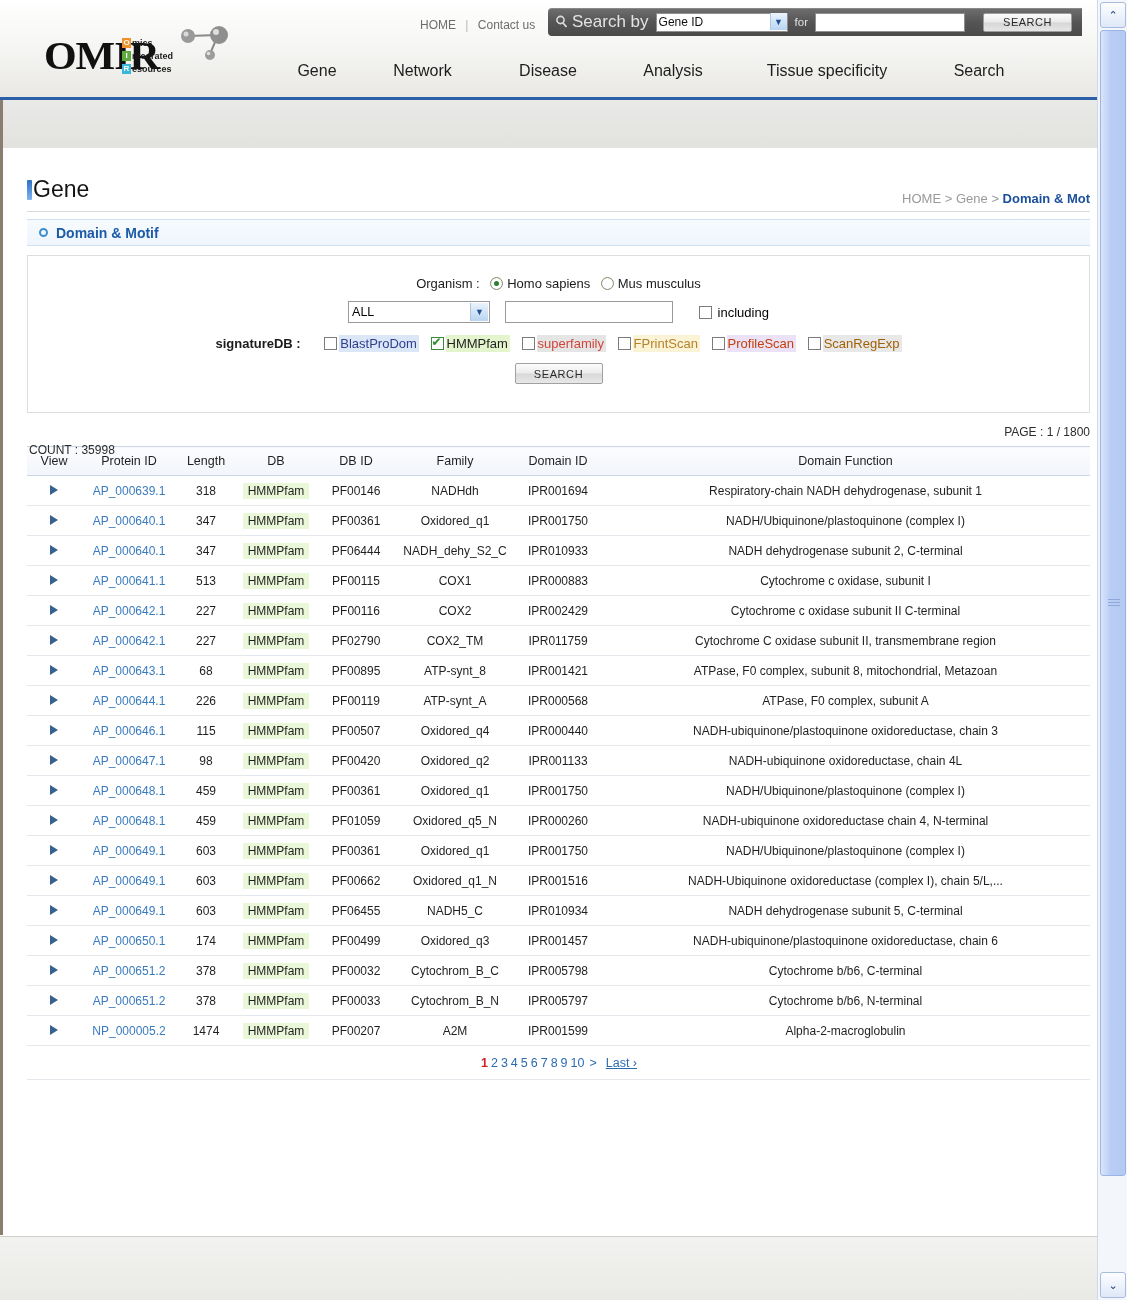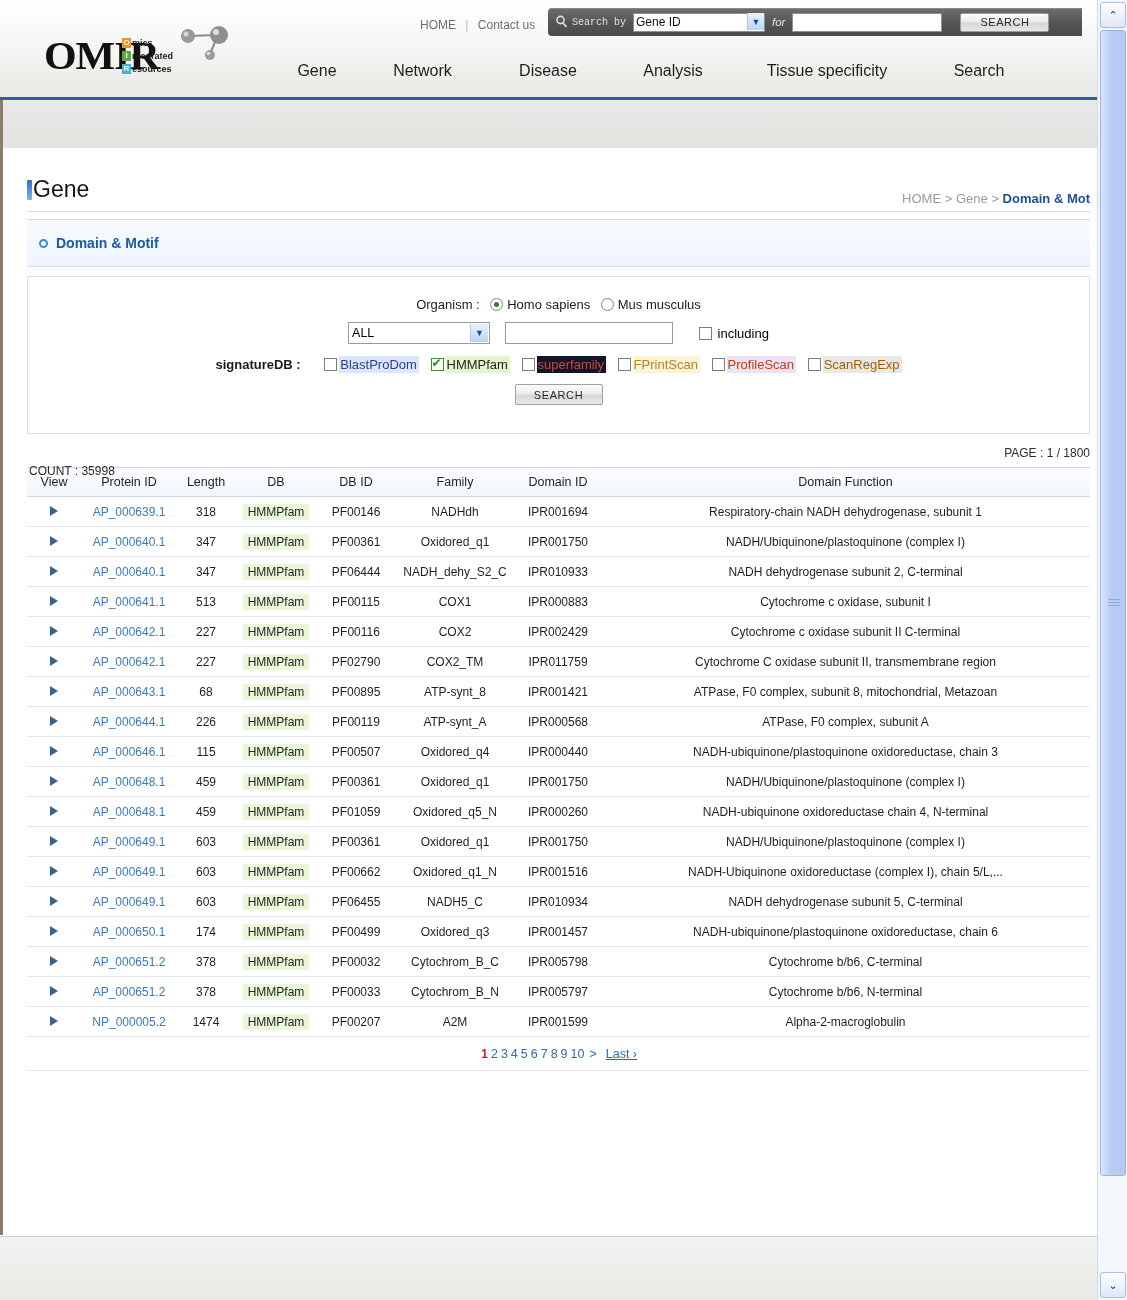--- a/index.html
+++ b/index.html
@@ -116,24 +116,23 @@
     padding-left: 7px;
     box-shadow: inset 0 1px 0 rgba(255,255,255,.18);
   }
   #search-icon-box {
     width: 13px; height: 14px;
     margin-right: 4px;
     position: relative;
   }
   #searchbar .lbl {
     color: #e3e3e3;
-    font-size: 10px;
+    font-size: 17px;
     margin-right: 7px;
     white-space: nowrap;
-    font-family: Liberation Mono, monospace;
   }
   #searchbar select.sel {
     width: 132px; height: 19px;
     font-size: 12px;
     font-family: "Liberation Sans", sans-serif;
     border: 1px solid #8f8f8f;
     background: #ffffff;
     color: #111;
     padding: 0 2px;
     -webkit-appearance: none; appearance: none;
@@ -142,21 +141,21 @@
   .selarrow {
     position: absolute; right: 1px; top: 1px;
     width: 17px; height: 17px;
     background: linear-gradient(to bottom, #eaf3fd, #b9d5f2);
     border-left: 1px solid #b0c6dd;
     pointer-events: none;
     display: flex; align-items: center; justify-content: center;
     font-size: 9px; color: #1e4f91;
   }
   #searchbar .for {
-    color: #e3e3e3; font-size: 11.5px; margin: 0 7px; font-style: italic;
+    color: #e3e3e3; font-size: 11.5px; margin: 0 7px;
   }
   #searchbar input.txt {
     width: 150px; height: 19px;
     border: 1px solid #8f8f8f;
     background: #ffffff;
     font-size: 12px;
     font-family: "Liberation Sans", sans-serif;
     padding: 0 3px;
   }
   #search-btn {
@@ -243,21 +242,21 @@
     right: 0px; top: 15px;
     font-size: 13px;
     color: #9a9a9a;
     white-space: nowrap;
   }
   #breadcrumb .cur { color: #1a4f9c; font-weight: bold; }
 
   
   #section {
     margin-top: 7px;
-    height: 48px;
+    height: 27px;
     background: linear-gradient(to bottom,#f7fbff 0%, #eef5fd 100%);
     border-top: 1px solid #cfe0f2;
     border-bottom: 1px solid #cfe0f2;
     display: flex;
     align-items: center;
     padding-left: 12px;
   }
   #section .bullet {
     width: 9px; height: 9px;
     border: 2px solid #3e8ed0;
@@ -633,21 +632,21 @@
 
             <span class="sig-item">
               <span class="chk"></span><span class="nm" style="color:#2f3f8f;background:#dbe6f7">BlastProDom</span>
             </span>
 
             <span class="sig-item">
               <span class="chk on"></span><span class="nm" style="color:#1f1f1f;background:#e4f5cd">HMMPfam</span>
             </span>
 
             <span class="sig-item">
-              <span class="chk"></span><span class="nm" style="color:#d2453b;background:#0f172a">superfamily</span>
+              <span class="chk"></span><span class="nm" style="color:#d2453b;background:#e5e5e5">superfamily</span>
             </span>
 
             <span class="sig-item">
               <span class="chk"></span><span class="nm" style="color:#b5832b;background:#fbf3d6">FPrintScan</span>
             </span>
 
             <span class="sig-item">
               <span class="chk"></span><span class="nm" style="color:#c2410c;background:#ece2f7">ProfileScan</span>
             </span>
 
@@ -763,20 +762,30 @@
                 <td class="c-pid"><a class="pidlink" href="#">AP_000646.1</a></td>
                 <td class="c-len">115</td>
                 <td class="c-db"><span class="dbtag">HMMPfam</span></td>
                 <td class="c-dbid">PF00507</td>
                 <td class="c-fam">Oxidored_q4</td>
                 <td class="c-did">IPR000440</td>
                 <td class="c-func">NADH-ubiquinone/plastoquinone oxidoreductase, chain 3</td>
               </tr>
               <tr>
                 <td class="c-view"><span class="tri"></span></td>
+                <td class="c-pid"><a class="pidlink" href="#">AP_000647.1</a></td>
+                <td class="c-len">98</td>
+                <td class="c-db"><span class="dbtag">HMMPfam</span></td>
+                <td class="c-dbid">PF00420</td>
+                <td class="c-fam">Oxidored_q2</td>
+                <td class="c-did">IPR001133</td>
+                <td class="c-func">NADH-ubiquinone oxidoreductase, chain 4L</td>
+              </tr>
+              <tr>
+                <td class="c-view"><span class="tri"></span></td>
                 <td class="c-pid"><a class="pidlink" href="#">AP_000648.1</a></td>
                 <td class="c-len">459</td>
                 <td class="c-db"><span class="dbtag">HMMPfam</span></td>
                 <td class="c-dbid">PF00361</td>
                 <td class="c-fam">Oxidored_q1</td>
                 <td class="c-did">IPR001750</td>
                 <td class="c-func">NADH/Ubiquinone/plastoquinone (complex I)</td>
               </tr>
               <tr>
                 <td class="c-view"><span class="tri"></span></td>

